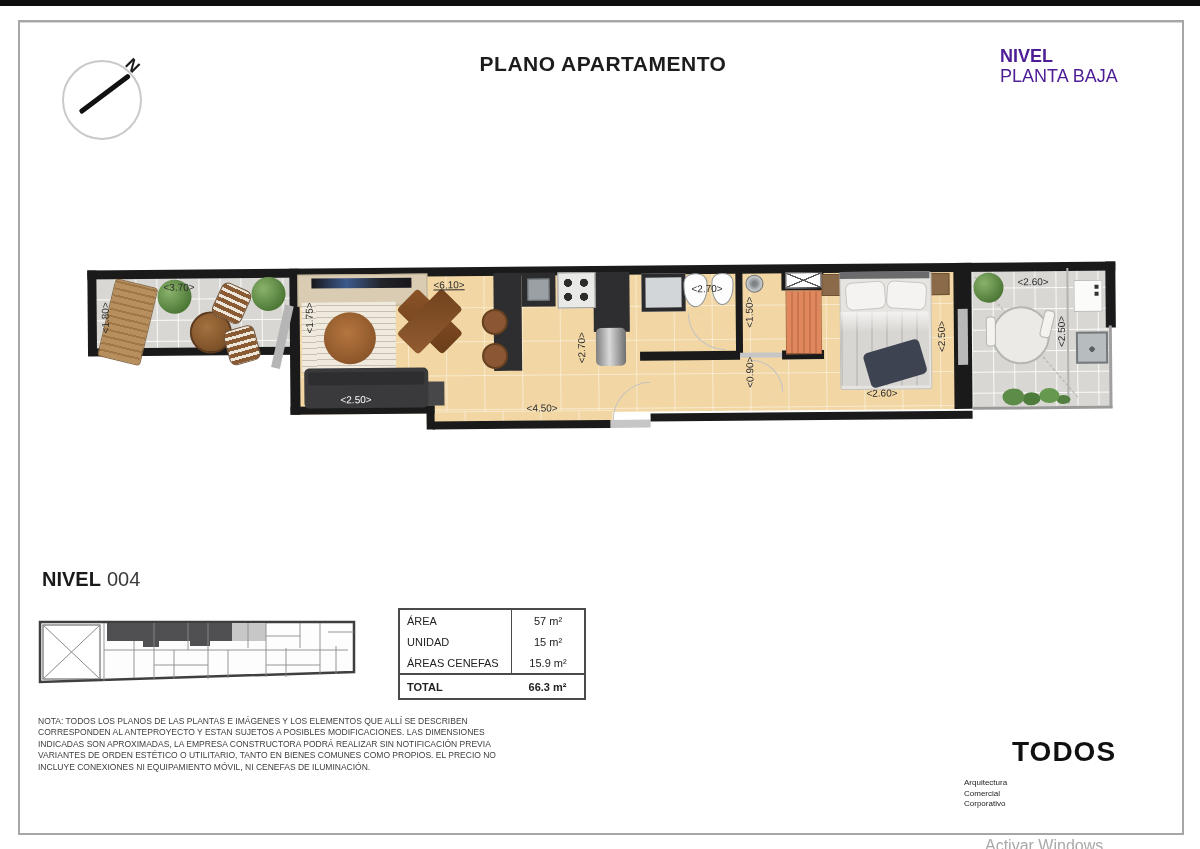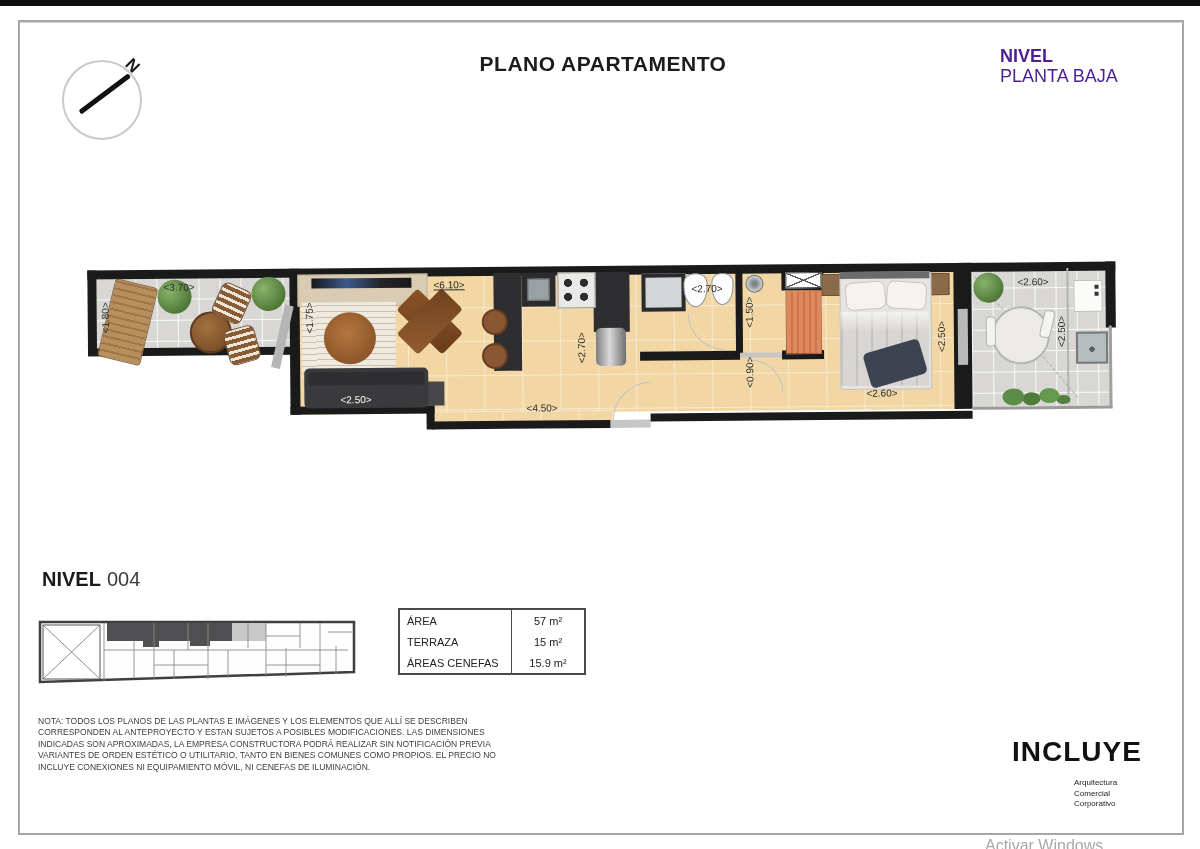--- a/index.html
+++ b/index.html
@@ -54,21 +54,21 @@
   .at-label{width:104px;padding-left:7px;font-size:11px;color:#222;border-right:1px solid #4a4a4a;display:flex;align-items:center;}
   .at-value{flex:1;font-size:11px;color:#222;display:flex;align-items:center;justify-content:center;}
   .at-total{display:flex;height:23px;align-items:stretch;border-top:2px solid #4a4a4a;}
   .at-total .at-label{border-right:none;font-weight:bold;}
   .at-total .at-value{font-weight:bold;}
   
   .note{position:absolute;left:38px;top:716px;width:462px;font-size:8.5px;line-height:11.4px;color:#3d3d3d;}
   .note p{margin:0;}
   
   .brand-name{position:absolute;left:1012px;top:736px;font-size:28px;font-weight:bold;letter-spacing:1px;color:#111;}
-  .brand-tags{position:absolute;left:1074px;top:778px;font-size:8px;line-height:10.5px;color:#222;}
+  .brand-tags{position:absolute;left:964px;top:778px;font-size:8px;line-height:10.5px;color:#222;}
   .watermark{position:absolute;left:985px;top:837px;font-size:16px;color:#a8a8a8;}
 </style>
 </head>
 <body>
 
 <div class="top-strip"></div>
 <div class="page-frame"></div>
 
 <div class="title-block">
   <div class="title">PLANO APARTAMENTO</div>
@@ -246,33 +246,37 @@
       <path d="M290,12 H316"></path>
   </g>
 </svg>
 
 <div class="area-table">
   <div class="at-row">
     <div class="at-label">ÁREA</div>
     <div class="at-value">57 m²</div>
   </div>
   <div class="at-row">
-    <div class="at-label">TERRAZA</div>
+    <div class="at-label">UNIDAD</div>
     <div class="at-value">15 m²</div>
   </div>
   <div class="at-row">
     <div class="at-label">ÁREAS CENEFAS</div>
     <div class="at-value">15.9 m²</div>
   </div>
+  <div class="at-total">
+    <div class="at-label">TOTAL</div>
+    <div class="at-value">66.3 m²</div>
+  </div>
 </div>
 
 <div class="note">
   <p>NOTA: TODOS LOS PLANOS DE LAS PLANTAS E IMÁGENES Y LOS ELEMENTOS QUE ALLÍ SE DESCRIBEN CORRESPONDEN AL ANTEPROYECTO Y ESTAN SUJETOS A POSIBLES MODIFICACIONES. LAS DIMENSIONES INDICADAS SON APROXIMADAS, LA EMPRESA CONSTRUCTORA PODRÁ REALIZAR SIN NOTIFICACIÓN PREVIA VARIANTES DE ORDEN ESTÉTICO O UTILITARIO, TANTO EN BIENES COMUNES COMO PROPIOS. EL PRECIO NO INCLUYE CONEXIONES NI EQUIPAMIENTO MÓVIL, NI CENEFAS DE ILUMINACIÓN.</p>
 </div>
 
-<div class="brand-name">INCLUYE</div>
+<div class="brand-name">TODOS</div>
 <div class="brand-tags">
   <div>Arquitectura</div>
   <div>Comercial</div>
   <div>Corporativo</div>
 </div>
 
 <div class="watermark">Activar Windows</div>
 
 </body></html>

